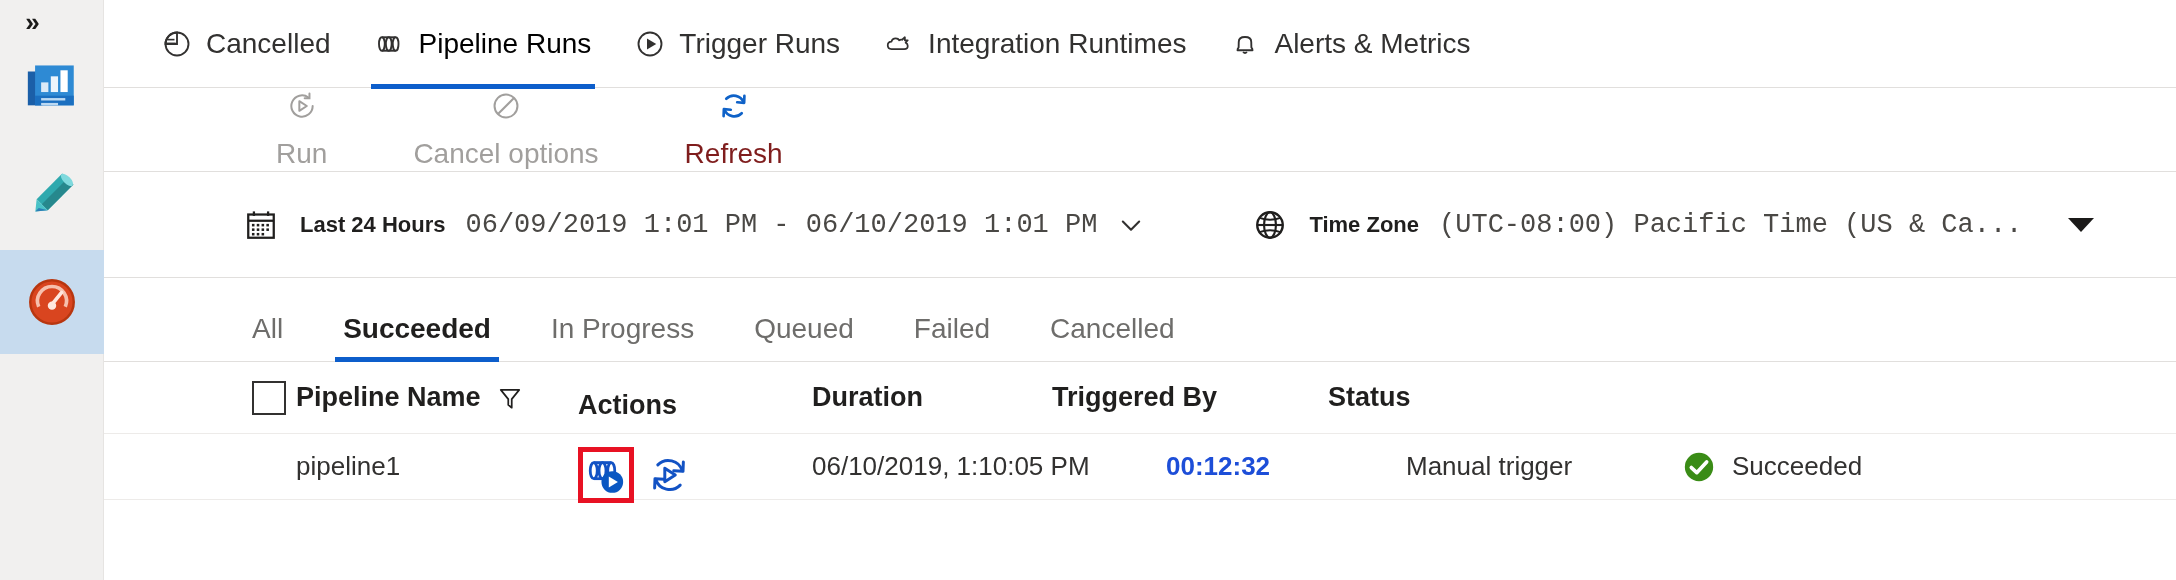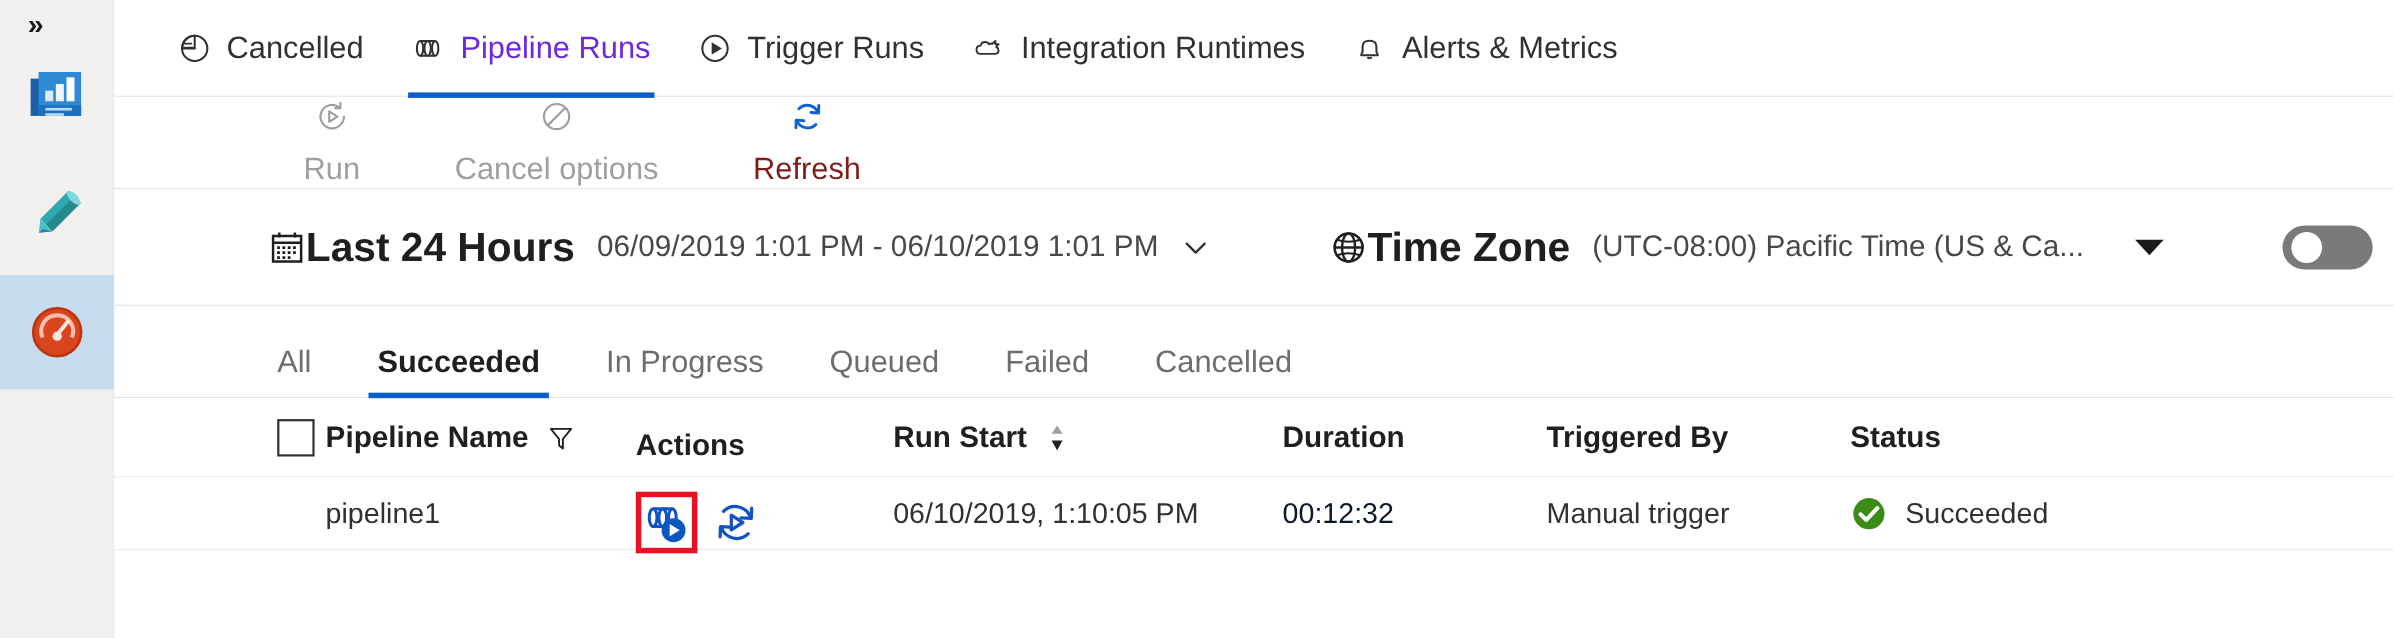--- a/index.html
+++ b/index.html
@@ -89,21 +89,21 @@
     align-items: center;
     gap: 14px;
     padding: 0 22px;
     font-size: 28px;
     color: #323130;
     cursor: pointer;
     white-space: nowrap;
     box-sizing: border-box;
   }
   .tab .tab-label { line-height: 1; }
-  .tab.active .tab-label { color: #6d28d9; }
+  .tab.active .tab-label { color: #000000; }
   .tab.active::after {
     content: "";
     position: absolute;
     left: 18px;
     right: 18px;
     bottom: -1px;
     height: 5px;
     background: #0d5ecb;
   }
   .tab .ic { width: 30px; height: 30px; flex: 0 0 30px; display:block; }
@@ -139,28 +139,30 @@
     display: flex;
     align-items: center;
     padding-left: 140px;
     box-sizing: border-box;
     border-bottom: 1px solid #e1dfdd;
     background: #ffffff;
   }
   .fgroup { display: flex; align-items: center; white-space: nowrap; }
   .fgroup .ic { width: 34px; height: 34px; flex: 0 0 34px; display: block; }
   .flabel {
-    font-size: 37px;
+    font-size: 22px;
     font-weight: bold;
     color: #201f1e;
+    margin-left: 22px;
   }
   .fvalue {
     font-size: 27px;
     color: #4a4845;
     margin-left: 20px;
+    font-family: Liberation Mono, monospace;
   }
   .chev-down {
     margin-left: 20px;
     width: 28px; height: 28px;
     display: inline-block;
   }
   .caret-down {
     margin-left: 46px;
     width: 0; height: 0;
     border-left: 13px solid transparent;
@@ -245,21 +247,21 @@
   .col-dur     { width: 240px; }
   .col-trig    { width: 276px; }
   .col-status  { width: 300px; }
 
   .th {
     font-size: 27px;
     font-weight: bold;
     color: #201f1e;
   }
   .td { font-size: 26px; color: #323130; }
-  .td.duration { font-weight: normal; color: #0f172a; }
+  .td.duration { font-weight: bold; color: #1d4ed8; }
 
   .checkbox {
     width: 34px; height: 34px;
     border: 2px solid #323130;
     background: #fff;
     box-sizing: border-box;
     cursor: pointer;
   }
   .filter-ic { width: 26px; height: 26px; margin-left: 16px; display:block; cursor:pointer;}
   .sort-ic   { width: 22px; height: 30px; margin-left: 16px; display:block; cursor:pointer;}
@@ -467,27 +469,20 @@
           <div class="checkbox"></div>
         </div>
         <div class="cell col-name th">
           <span>Pipeline Name</span>
           <svg class="filter-ic" viewBox="0 0 24 24">
             <polygon points="3.5,4.5 20.5,4.5 13.6,13 13.6,21 10.4,18.4 10.4,13" fill="none" stroke="#201f1e" stroke-width="1.6" stroke-linejoin="round"></polygon>
           </svg>
         </div>
         <div class="cell col-actions th">
           <span>Actions</span>
-        </div>
-        <div class="cell col-start th">
-          <span>Run Start</span>
-          <svg class="sort-ic" viewBox="0 0 12 24">
-            <polygon points="6,3 10,9 2,9" fill="#a19f9d"></polygon>
-            <polygon points="6,21 10,14 2,14" fill="#201f1e"></polygon>
-          </svg>
         </div>
         <div class="cell col-dur th">
           <span>Duration</span>
         </div>
         <div class="cell col-trig th">
           <span>Triggered By</span>
         </div>
         <div class="cell col-status th">
           <span>Status</span>
         </div>

